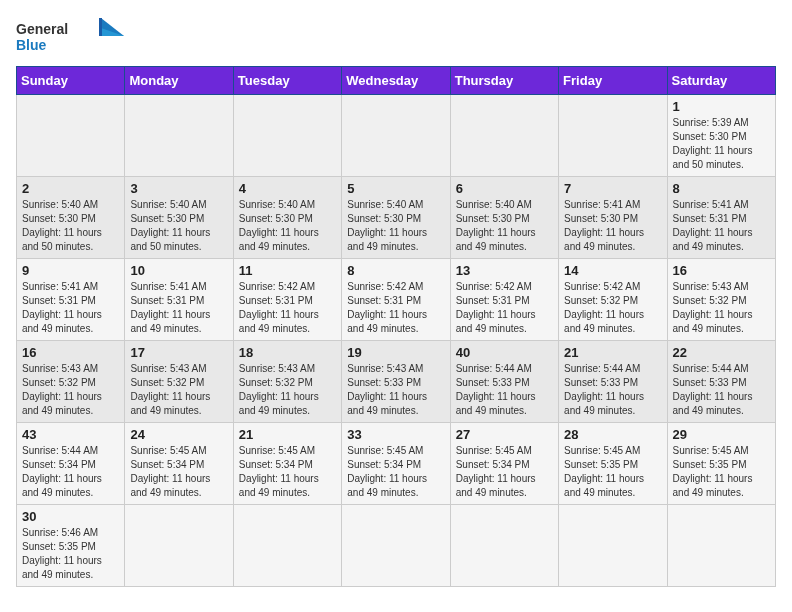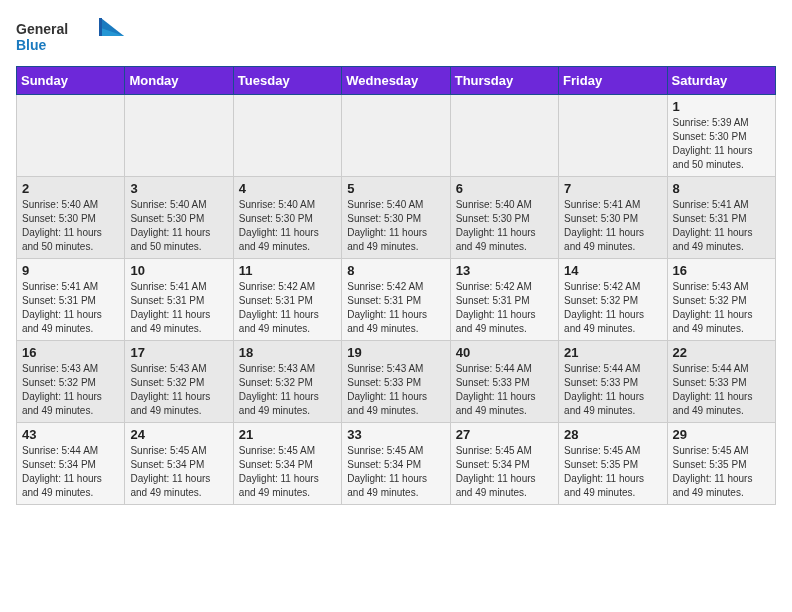--- a/index.html
+++ b/index.html
@@ -238,14 +238,26 @@
         </td>
         <td>
           <span class="day-num">28</span>
           <div class="day-info">Sunrise: 5:45 AM<br>Sunset: 5:35 PM<br>Daylight: 11 hours<br>and 49 minutes.</div>
         </td>
         <td>
           <span class="day-num">29</span>
           <div class="day-info">Sunrise: 5:45 AM<br>Sunset: 5:35 PM<br>Daylight: 11 hours<br>and 49 minutes.</div>
         </td>
       </tr>
+      <tr class="last-row">
+        <td>
+          <span class="day-num">30</span>
+          <div class="day-info">Sunrise: 5:46 AM<br>Sunset: 5:35 PM<br>Daylight: 11 hours<br>and 49 minutes.</div>
+        </td>
+        <td class="empty"></td>
+        <td class="empty"></td>
+        <td class="empty"></td>
+        <td class="empty"></td>
+        <td class="empty"></td>
+        <td class="empty"></td>
+      </tr>
     </tbody>
 </table>
 
 </body></html>

